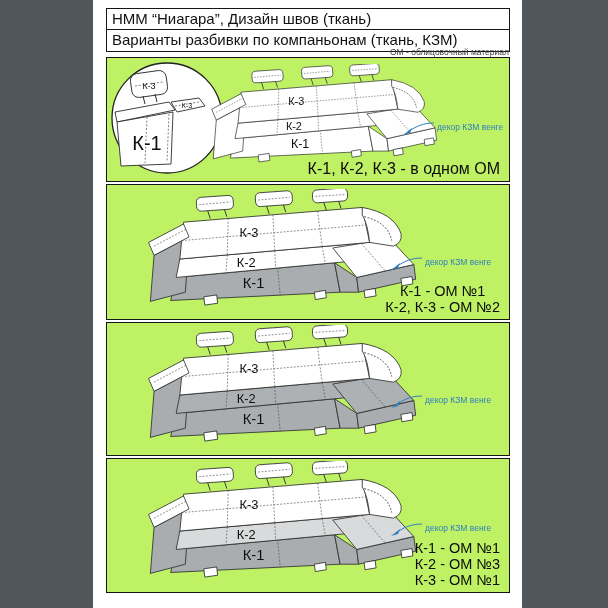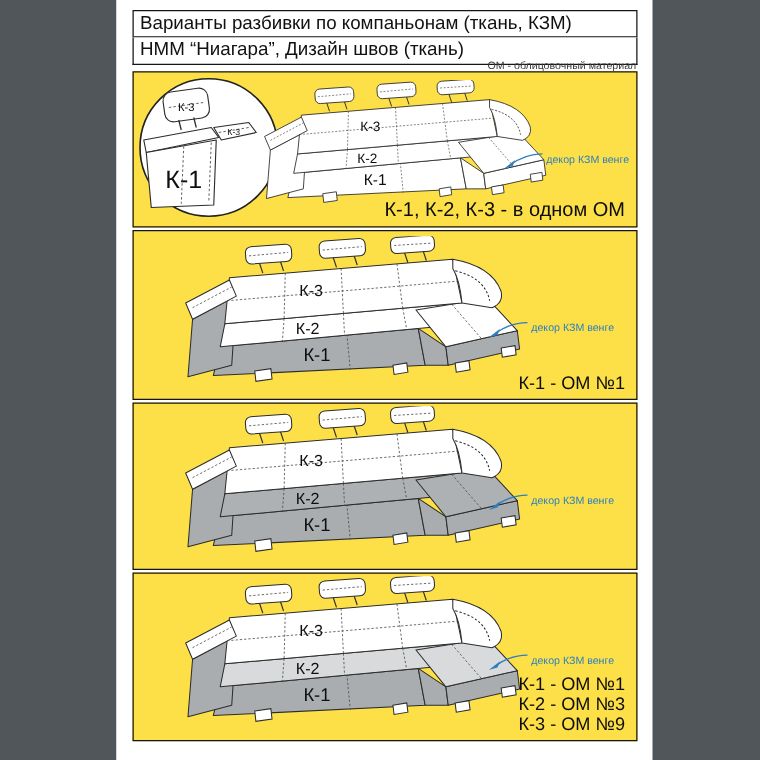--- a/index.html
+++ b/index.html
@@ -16,21 +16,21 @@
   .title-row{
     border:1.5px solid #151515;background:#fff;
     font-size:15px;color:#111;padding:1px 5px 2px 5px;line-height:1.15;
     white-space:nowrap;overflow:hidden;
   }
   .title-row + .title-row{border-top:none;font-size:15px;}
   .note{
     position:absolute;top:47px;right:13px;font-size:8.5px;color:#3c3c3c;
   }
   .panel{
-    position:absolute;left:13px;width:404px;background:#fde047;
+    position:absolute;left:13px;width:404px;background:#bef264;
     border:1.2px solid #151515;box-sizing:border-box;
   }
   .p1{top:57px;height:125px;}
   .p2{top:184px;height:136px;}
   .p3{top:322px;height:134px;}
   .p4{top:458px;height:135px;}
   .sofa-host{position:absolute;}
   .p1 .sofa-host{left:100px;top:6px;width:256px;height:109px;}
   .p2 .sofa-host{left:36px;top:4px;width:304px;height:129px;}
   .p3 .sofa-host{left:36px;top:2px;width:304px;height:129px;}
@@ -67,22 +67,22 @@
   .caption{position:absolute;right:9px;bottom:3px;text-align:right;color:#0d0d0d;}
   .p1 .caption .cap-line{font-size:16px;}
   .cap-line{font-size:14.5px;line-height:1.1;white-space:nowrap;text-align:center;}
 </style>
 </head>
 <body style="background: rgb(81, 86, 90);">
 
 <div class="page" style="background: rgb(255, 255, 255);">
 
   <div class="title-block">
+    <div class="title-row">НММ “Ниагара”, Дизайн швов (ткань)</div>
     <div class="title-row">Варианты разбивки по компаньонам (ткань, КЗМ)</div>
-    <div class="title-row">НММ “Ниагара”, Дизайн швов (ткань)</div>
   </div>
 
   <div class="note">ОМ - облицовочный материал</div>
 
   <section class="panel p1">
     <svg class="inset" viewBox="0 0 116 116">
       <circle cx="58" cy="58" r="55"></circle>
       <rect x="22" y="12" width="36" height="24" rx="7" transform="rotate(-8 40 24)"></rect>
       <line class="seam" x1="26" y1="26" x2="54" y2="22"></line>
       <line class="stem" x1="34" y1="36" x2="36" y2="44"></line>
@@ -218,20 +218,21 @@
 </div>
     <div class="anno" style="color: rgb(46, 127, 192);">
       <svg width="34" height="18" viewBox="0 0 34 18">
         <path d="M33,3 C23,3 15,6 7,12" fill="none" stroke="currentColor" stroke-width="1"></path>
         <polygon points="2,15 11,8 9,13" fill="currentColor"></polygon>
       </svg>
       <span class="anno-text">декор КЗМ венге</span>
     </div>
     <div class="caption">
       <div class="cap-line">К-1 - ОМ №1</div>
+      <div class="cap-line">К-2, К-3 - ОМ №2</div>
     </div>
   </section>
 
   <section class="panel p3">
     <div class="sofa-host">
   <svg class="sofa" viewBox="0 0 330 140" preserveAspectRatio="xMidYMid meet">
     <g data-zone="k1" fill="#a9adb0">
       <polygon points="36,96 208,80 214,112 30,121"></polygon>
       <polygon points="208,80 232,96 234,112 214,112"></polygon>
       <polygon points="232,96 294,82 296,98 234,112"></polygon>
@@ -348,17 +349,17 @@
     <div class="anno" style="color: rgb(46, 127, 192);">
       <svg width="34" height="18" viewBox="0 0 34 18">
         <path d="M33,3 C23,3 15,6 7,12" fill="none" stroke="currentColor" stroke-width="1"></path>
         <polygon points="2,15 11,8 9,13" fill="currentColor"></polygon>
       </svg>
       <span class="anno-text">декор КЗМ венге</span>
     </div>
     <div class="caption">
       <div class="cap-line">К-1 - ОМ №1</div>
       <div class="cap-line">К-2 - ОМ №3</div>
-      <div class="cap-line">К-3 - ОМ №9</div>
+      <div class="cap-line">К-3 - ОМ №1</div>
     </div>
   </section>
 
 </div>
 
 </body></html>

